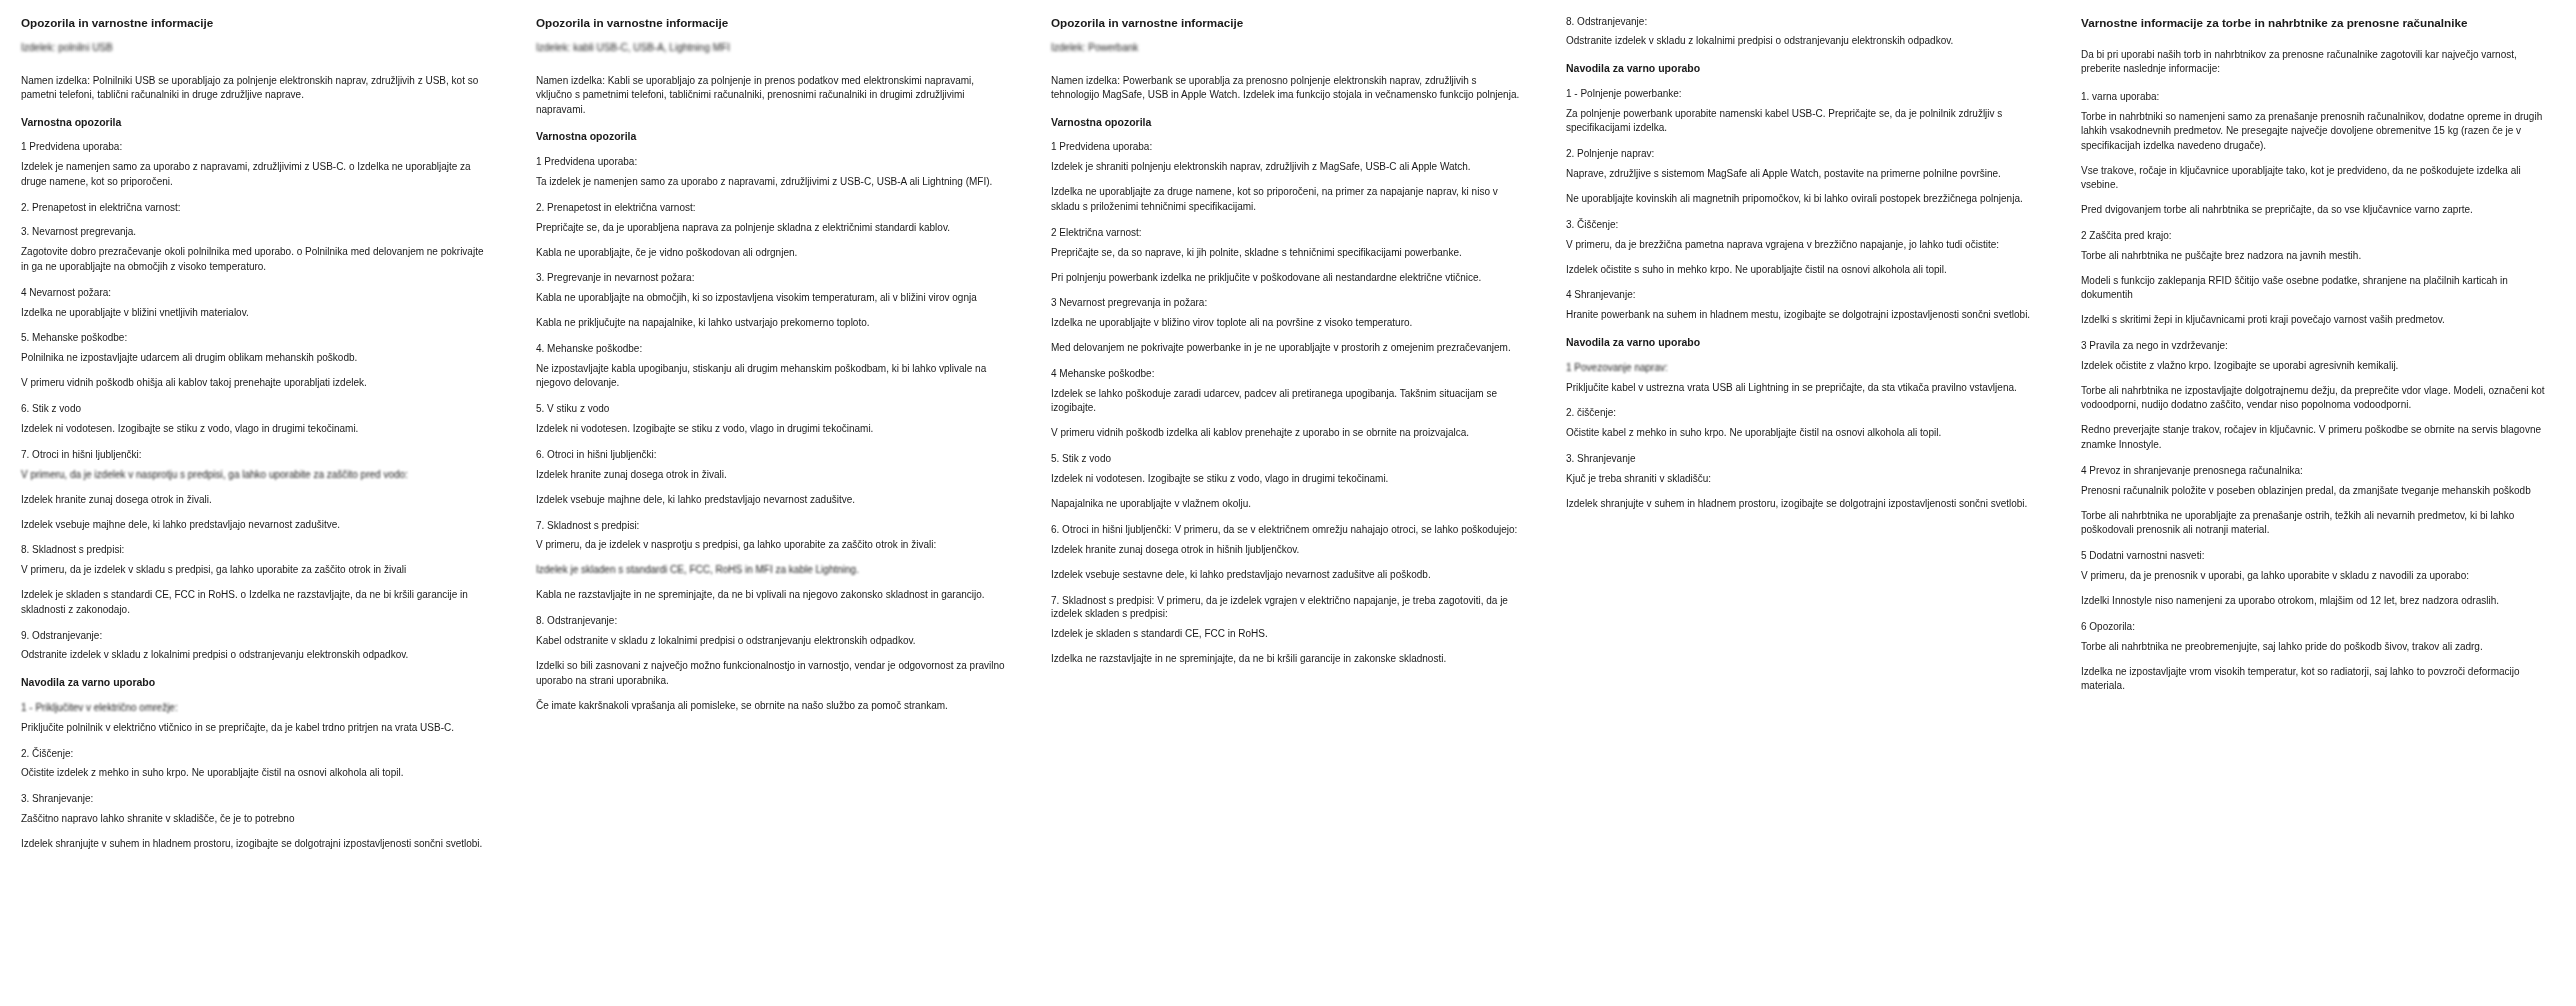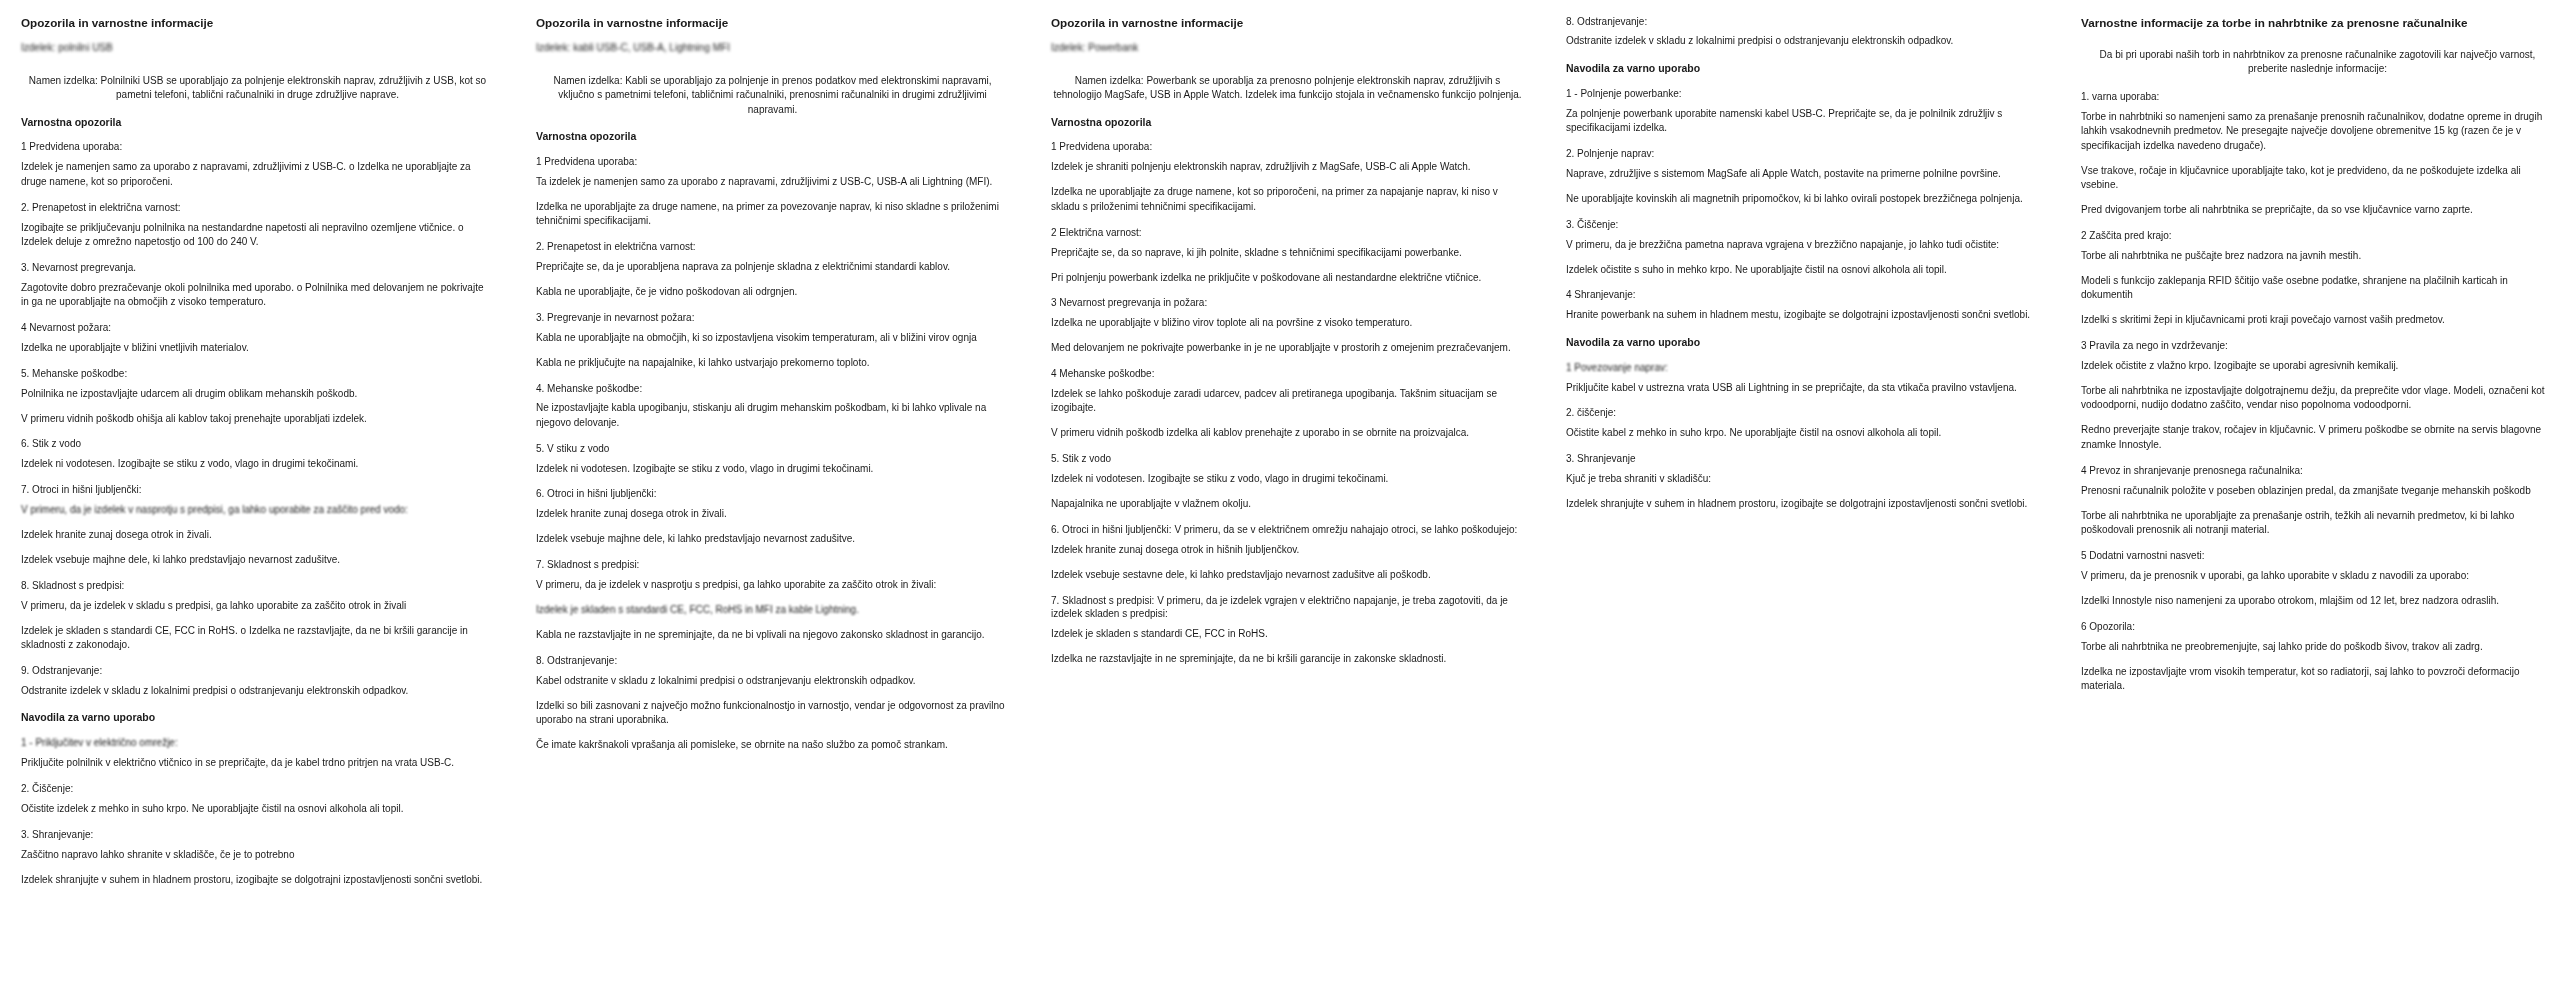--- a/index.html
+++ b/index.html
@@ -55,21 +55,20 @@
     line-height: 1.45;
     margin: 0 0 10.5px 0;
   }
   p.body.tight {
     margin-bottom: 7.2px;
   }
   p.lead {
     font-size: 10px;
     line-height: 1.45;
     margin: 18px 0 13px 0;
-    text-align: center;
   }
   .blurred {
     filter: blur(1.8px);
   }
   .blurred-light {
     filter: blur(1.3px);
   }
 </style>
 </head>
 <body>
@@ -80,21 +79,20 @@
     <h2 class="sec-title">Opozorila in varnostne informacije</h2>
     <p class="body tight blurred">Izdelek: polnilni USB</p>
     <p class="lead">Namen izdelka: Polnilniki USB se uporabljajo za polnjenje elektronskih naprav, združljivih z USB, kot so pametni telefoni, tablični računalniki in druge združljive naprave.</p>
 
     <h3 class="sub-title">Varnostna opozorila</h3>
 
     <h4 class="item-title">1 Predvidena uporaba:</h4>
     <p class="body">Izdelek je namenjen samo za uporabo z napravami, združljivimi z USB-C. o Izdelka ne uporabljajte za druge namene, kot so priporočeni.</p>
 
     <h4 class="item-title">2. Prenapetost in električna varnost:</h4>
-    <p class="body">Izogibajte se priključevanju polnilnika na nestandardne napetosti ali nepravilno ozemljene vtičnice. o Izdelek deluje z omrežno napetostjo od 100 do 240 V.</p>
 
     <h4 class="item-title">3. Nevarnost pregrevanja.</h4>
     <p class="body">Zagotovite dobro prezračevanje okoli polnilnika med uporabo. o Polnilnika med delovanjem ne pokrivajte in ga ne uporabljajte na območjih z visoko temperaturo.</p>
 
     <h4 class="item-title">4 Nevarnost požara:</h4>
     <p class="body">Izdelka ne uporabljajte v bližini vnetljivih materialov.</p>
 
     <h4 class="item-title">5. Mehanske poškodbe:</h4>
     <p class="body">Polnilnika ne izpostavljajte udarcem ali drugim oblikam mehanskih poškodb.</p>
     <p class="body">V primeru vidnih poškodb ohišja ali kablov takoj prenehajte uporabljati izdelek.</p>
@@ -129,21 +127,20 @@
 
   <div class="column col-2">
     <h2 class="sec-title">Opozorila in varnostne informacije</h2>
     <p class="body tight blurred">Izdelek: kabli USB-C, USB-A, Lightning MFI</p>
     <p class="lead">Namen izdelka: Kabli se uporabljajo za polnjenje in prenos podatkov med elektronskimi napravami, vključno s pametnimi telefoni, tabličnimi računalniki, prenosnimi računalniki in drugimi združljivimi napravami.</p>
 
     <h3 class="sub-title">Varnostna opozorila</h3>
 
     <h4 class="item-title">1 Predvidena uporaba:</h4>
     <p class="body">Ta izdelek je namenjen samo za uporabo z napravami, združljivimi z USB-C, USB-A ali Lightning (MFI).</p>
-    <p class="body">Izdelka ne uporabljajte za druge namene, na primer za povezovanje naprav, ki niso skladne s priloženimi tehničnimi specifikacijami.</p>
 
     <h4 class="item-title">2. Prenapetost in električna varnost:</h4>
     <p class="body">Prepričajte se, da je uporabljena naprava za polnjenje skladna z električnimi standardi kablov.</p>
     <p class="body">Kabla ne uporabljajte, če je vidno poškodovan ali odrgnjen.</p>
 
     <h4 class="item-title">3. Pregrevanje in nevarnost požara:</h4>
     <p class="body">Kabla ne uporabljajte na območjih, ki so izpostavljena visokim temperaturam, ali v bližini virov ognja</p>
     <p class="body">Kabla ne priključujte na napajalnike, ki lahko ustvarjajo prekomerno toploto.</p>
 
     <h4 class="item-title">4. Mehanske poškodbe:</h4>

